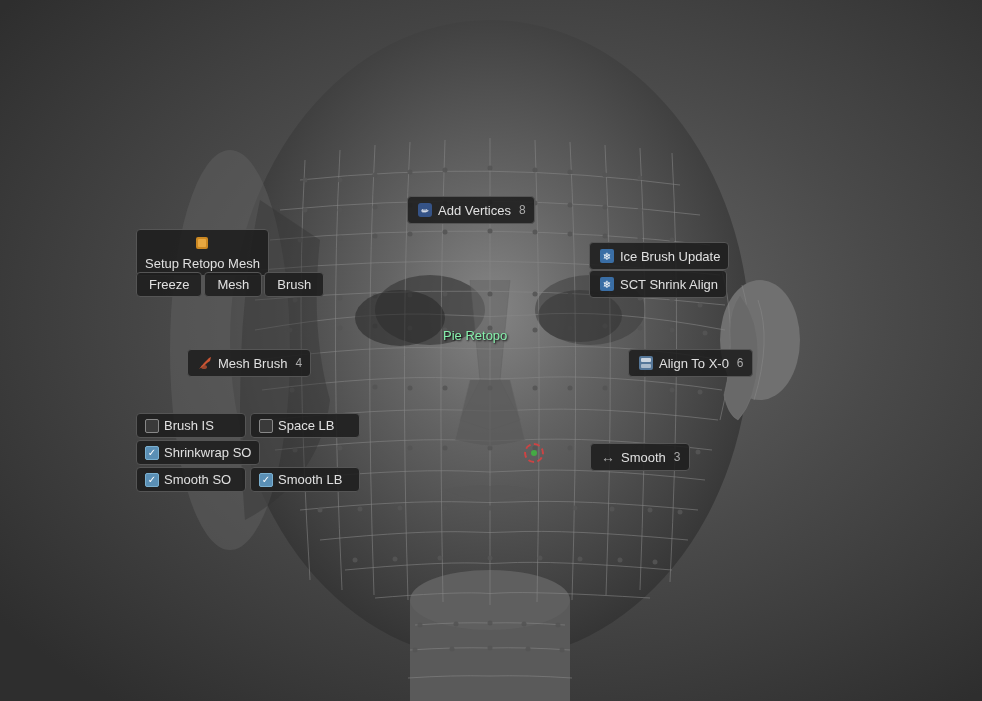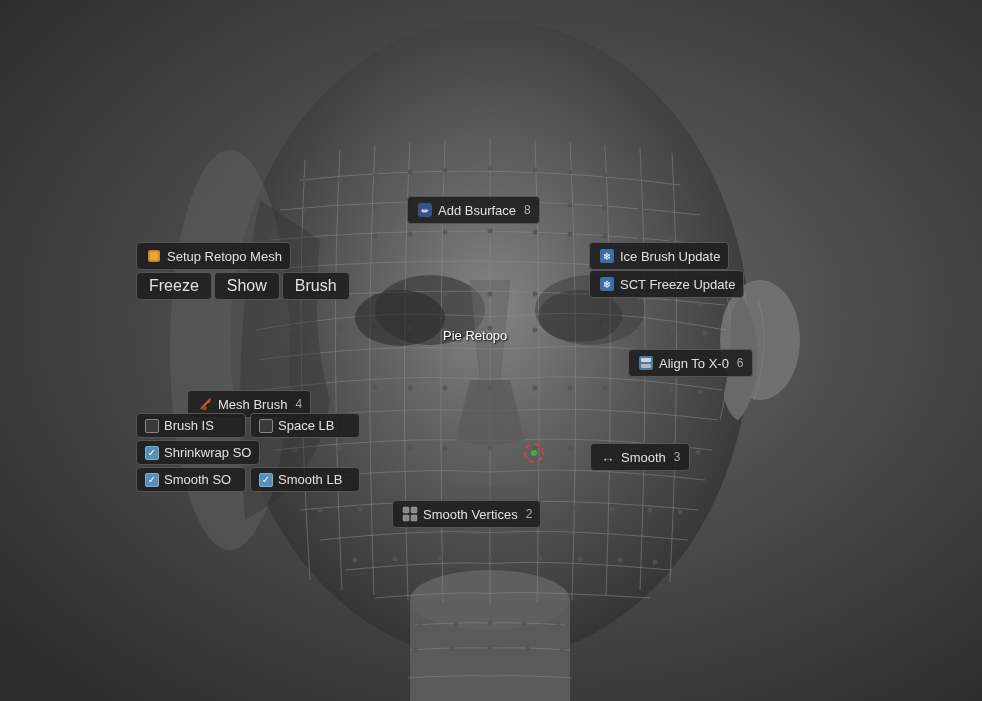--- a/index.html
+++ b/index.html
@@ -27,21 +27,21 @@
       position: absolute;
       inset: 0;
       z-index: 10;
     }
 
     
     .pie-label {
       position: absolute;
       top: 328px;
       left: 443px;
-      color: #ffffff;
+      color: #86efac;
       font-size: 13px;
       font-weight: 500;
       text-shadow: 1px 1px 2px #000;
     }
 
     
     .btn-panel {
       position: absolute;
       display: flex;
       align-items: center;
@@ -130,21 +130,21 @@
       gap: 2px;
     }
 
     .action-btn {
       background: rgba(30, 30, 30, 0.88);
       border: 1px solid #555;
       border-radius: 4px;
       padding: 4px 12px;
       cursor: pointer;
       color: #e0e0e0;
-      font-size: 16px;
+      font-size: 13px;
     }
 
     
     .cursor-dot {
       position: absolute;
       width: 20px;
       height: 20px;
       border: 2px dashed #cc4444;
       border-radius: 50%;
       top: 443px;
@@ -382,61 +382,61 @@
 
   <div class="pie-label">Pie Retopo</div>
 
   <div class="btn-panel" style="top: 196px; left: 407px;">
     <span class="icon">
       <svg width="18" height="18" viewBox="0 0 18 18">
         <rect x="2" y="2" width="14" height="14" rx="3" fill="#3a5fa0" opacity="0.8"></rect>
         <text x="9" y="13" text-anchor="middle" font-size="9" fill="white">✏</text>
       </svg>
     </span>
-    <span>Add Bsurface</span>
+    <span>Add Vertices</span>
     <span class="shortcut">8</span>
   </div>
 
-  <div class="btn-panel" style="top: 242px; left: 136px;">
+  <div class="btn-panel" style="top: 229px; left: 136px; flex-direction: column;">
     <span class="icon">
       <svg width="18" height="18" viewBox="0 0 18 18">
         <rect x="3" y="3" width="12" height="12" rx="2" fill="#cc8822"></rect>
         <rect x="5" y="5" width="8" height="8" rx="1" fill="#e8a840"></rect>
       </svg>
     </span>
     <span>Setup Retopo Mesh</span>
   </div>
 
   <div class="action-row" style="top: 272px; left: 136px;">
     <div class="action-btn">Freeze</div>
-    <div class="action-btn">Show</div>
+    <div class="action-btn">Mesh</div>
     <div class="action-btn">Brush</div>
   </div>
 
   <div class="btn-panel" style="top: 242px; left: 589px;">
     <span class="icon">
       <svg width="18" height="18" viewBox="0 0 18 18">
         <rect x="2" y="2" width="14" height="14" rx="2" fill="#3a6ea5"></rect>
         <text x="9" y="13" text-anchor="middle" font-size="10" fill="white">❄</text>
       </svg>
     </span>
     <span>Ice Brush Update</span>
   </div>
 
   <div class="btn-panel" style="top: 270px; left: 589px;">
     <span class="icon">
       <svg width="18" height="18" viewBox="0 0 18 18">
         <rect x="2" y="2" width="14" height="14" rx="2" fill="#3a6ea5"></rect>
         <text x="9" y="13" text-anchor="middle" font-size="10" fill="white">❄</text>
       </svg>
     </span>
-    <span>SCT Freeze Update</span>
-  </div>
-
-  <div class="btn-panel" style="top: 349px; left: 187px; margin-top: 41px;">
+    <span>SCT Shrink Align</span>
+  </div>
+
+  <div class="btn-panel" style="top: 349px; left: 187px;">
     <span class="icon">
       <svg width="18" height="18" viewBox="0 0 18 18">
         <path d="M3,15 L8,9 L10,7 L13,4 L15,3 L14,7 L11,9 L9,11 Z" fill="#cc5533"></path>
         <ellipse cx="8" cy="13" rx="3" ry="2" fill="#cc5533" opacity="0.7"></ellipse>
       </svg>
     </span>
     <span>Mesh Brush</span>
     <span class="shortcut">4</span>
   </div>
 
@@ -487,28 +487,16 @@
   <div class="btn-panel" style="top: 443px; left: 590px;">
     <span class="icon">
       <svg width="18" height="18" viewBox="0 0 18 18">
         <text x="9" y="14" text-anchor="middle" font-size="14" fill="#aaaaaa">↔</text>
       </svg>
     </span>
     <span>Smooth</span>
     <span class="shortcut">3</span>
   </div>
 
-  <div class="btn-panel" style="top: 500px; left: 392px;">
-    <span class="icon">
-      <svg width="18" height="18" viewBox="0 0 18 18">
-        <rect x="2" y="2" width="6" height="6" rx="1" fill="#888" stroke="#aaa" stroke-width="0.5"></rect>
-        <rect x="10" y="2" width="6" height="6" rx="1" fill="#888" stroke="#aaa" stroke-width="0.5"></rect>
-        <rect x="2" y="10" width="6" height="6" rx="1" fill="#888" stroke="#aaa" stroke-width="0.5"></rect>
-        <rect x="10" y="10" width="6" height="6" rx="1" fill="#888" stroke="#aaa" stroke-width="0.5"></rect>
-      </svg>
-    </span>
-    <span>Smooth Vertices</span>
-    <span class="shortcut">2</span>
-  </div>
 
   <div class="cursor-dot"></div>
 
 </div>
 
 </body></html>

